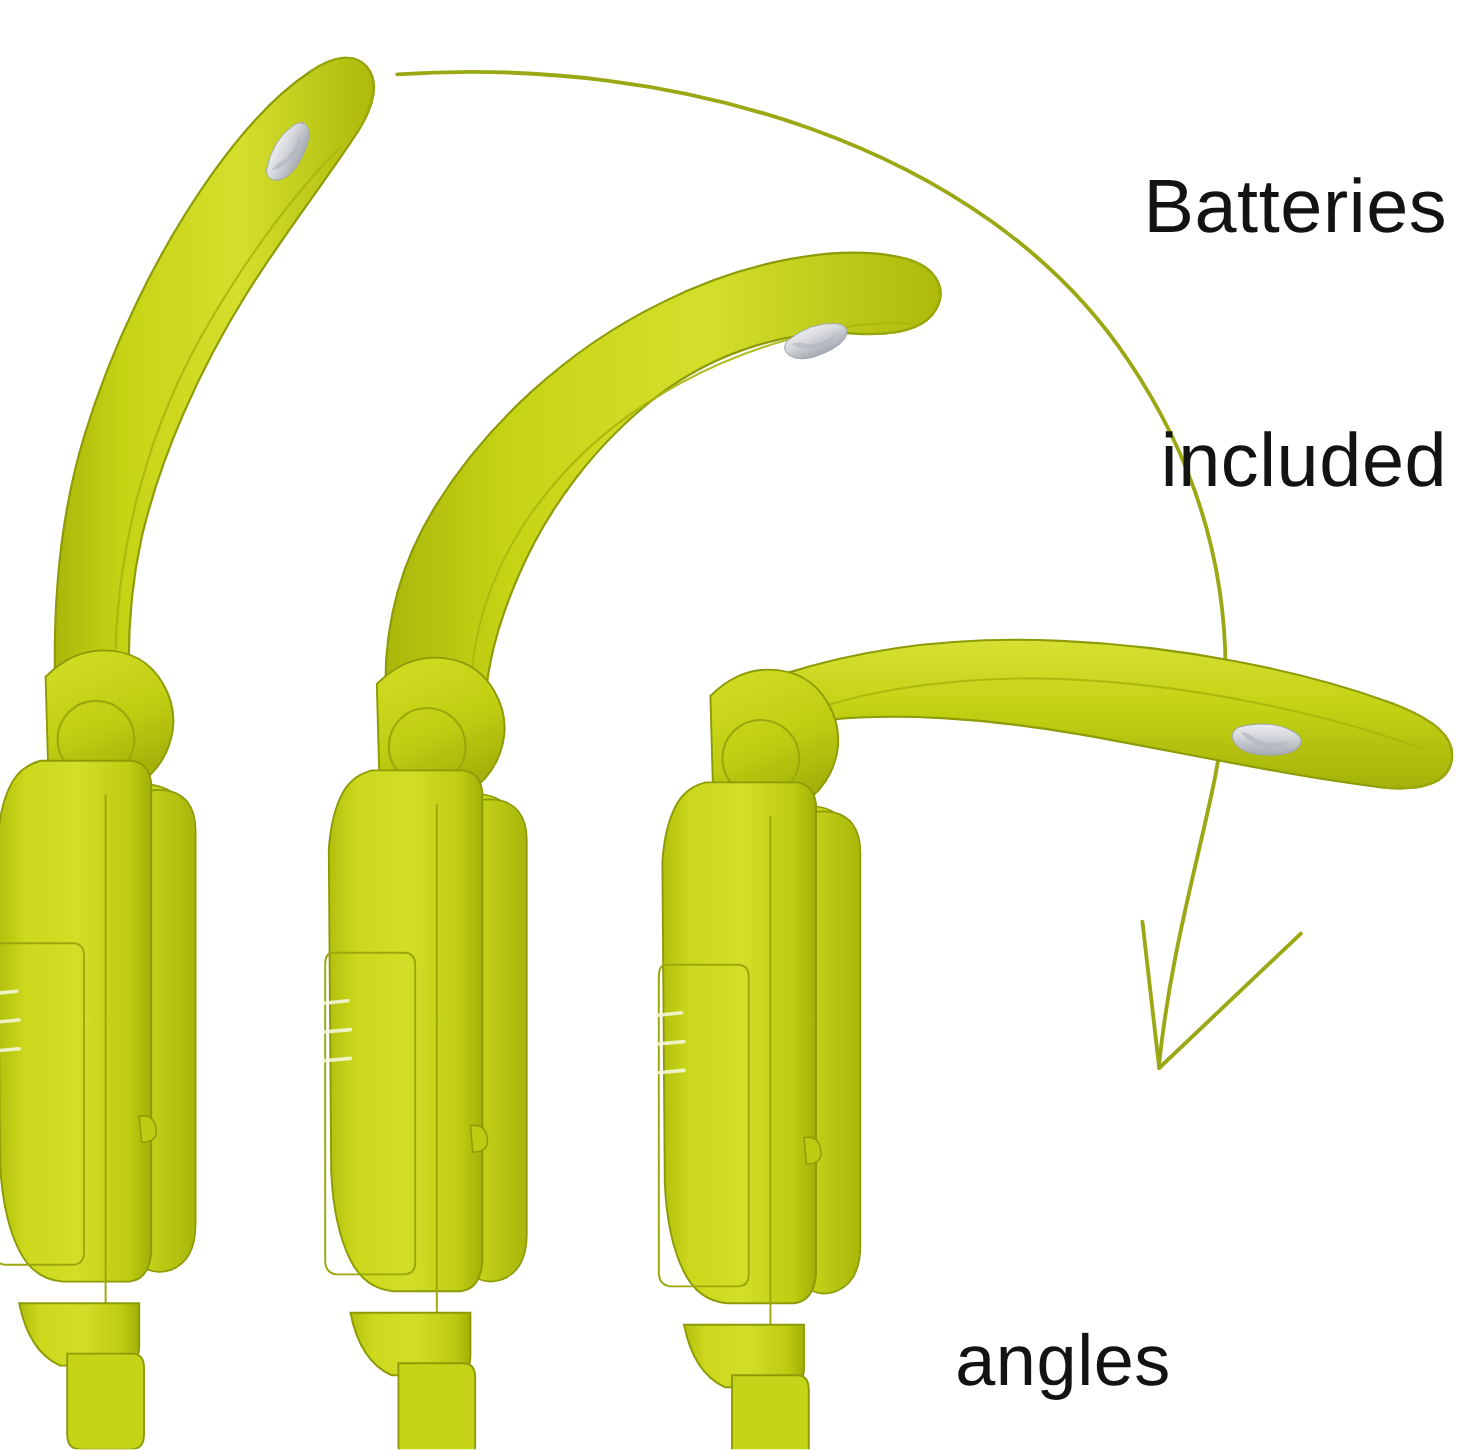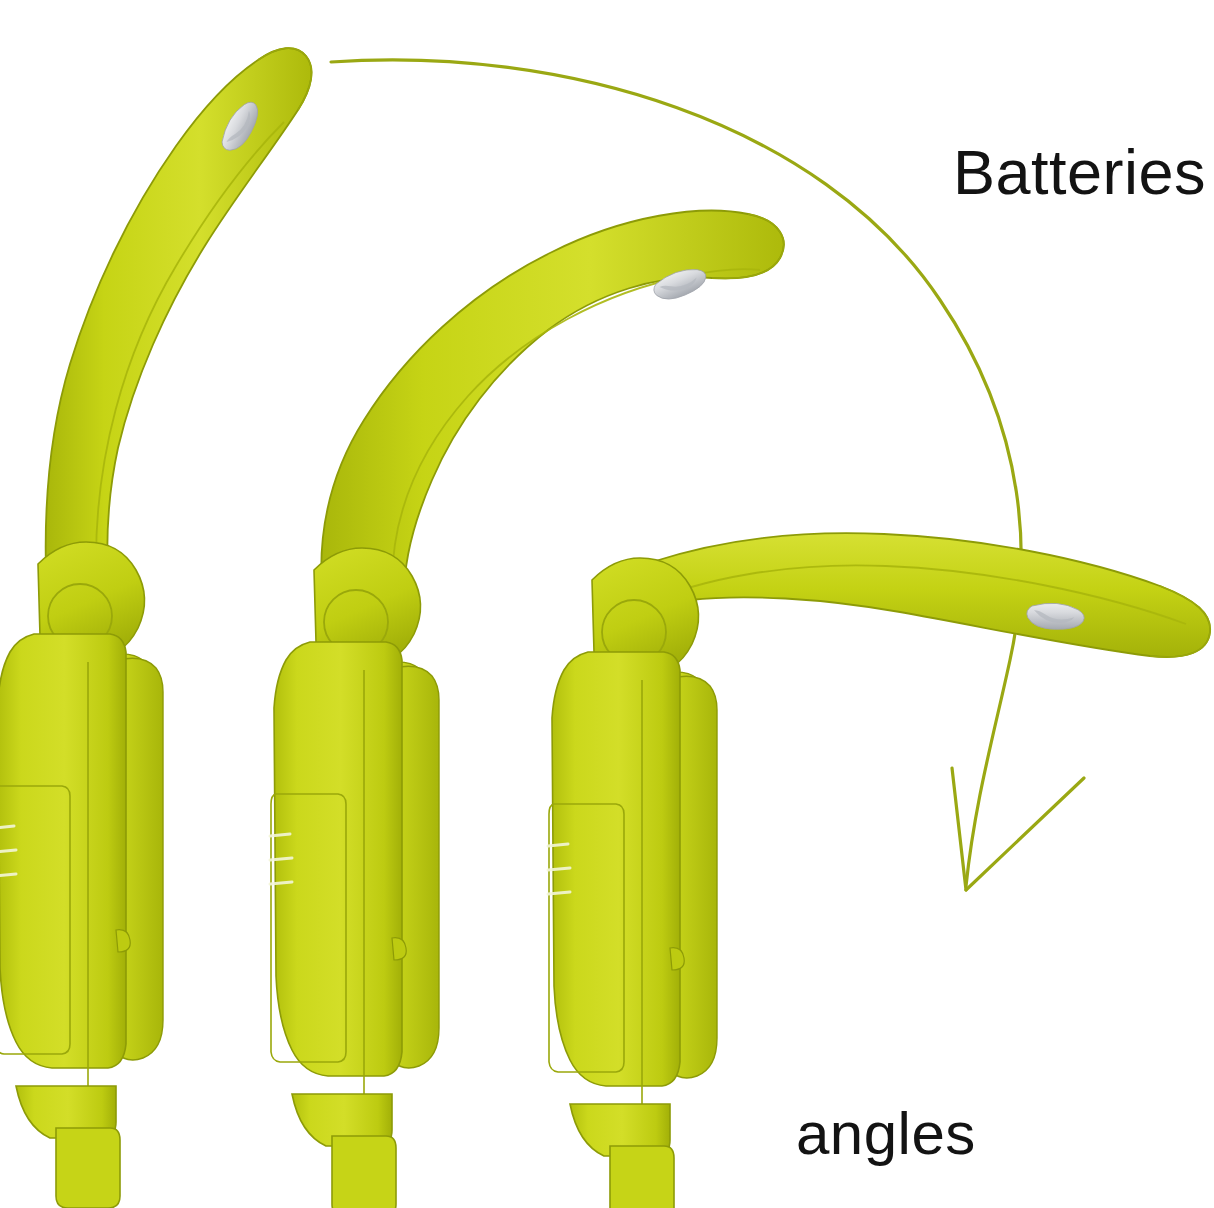--- a/index.html
+++ b/index.html
@@ -178,20 +178,21 @@
     </g>
 
     <g>
       <path d="M952 768 L 966 890" fill="none" stroke="#9aa813" stroke-width="3.2" stroke-linecap="round"></path>
       <path d="M966 890 L 1084 778" fill="none" stroke="#9aa813" stroke-width="3.2" stroke-linecap="round"></path>
     </g>
   </svg>
 
   <div class="cap-text" id="caption-top">
     <span class="cap-line">Batteries</span>
+    <span class="cap-line">included</span>
   </div>
 
   <div class="cap-text" id="caption-bottom">
     <span class="cap-line">angles</span>
     
     
   </div>
 
 </div>
 

